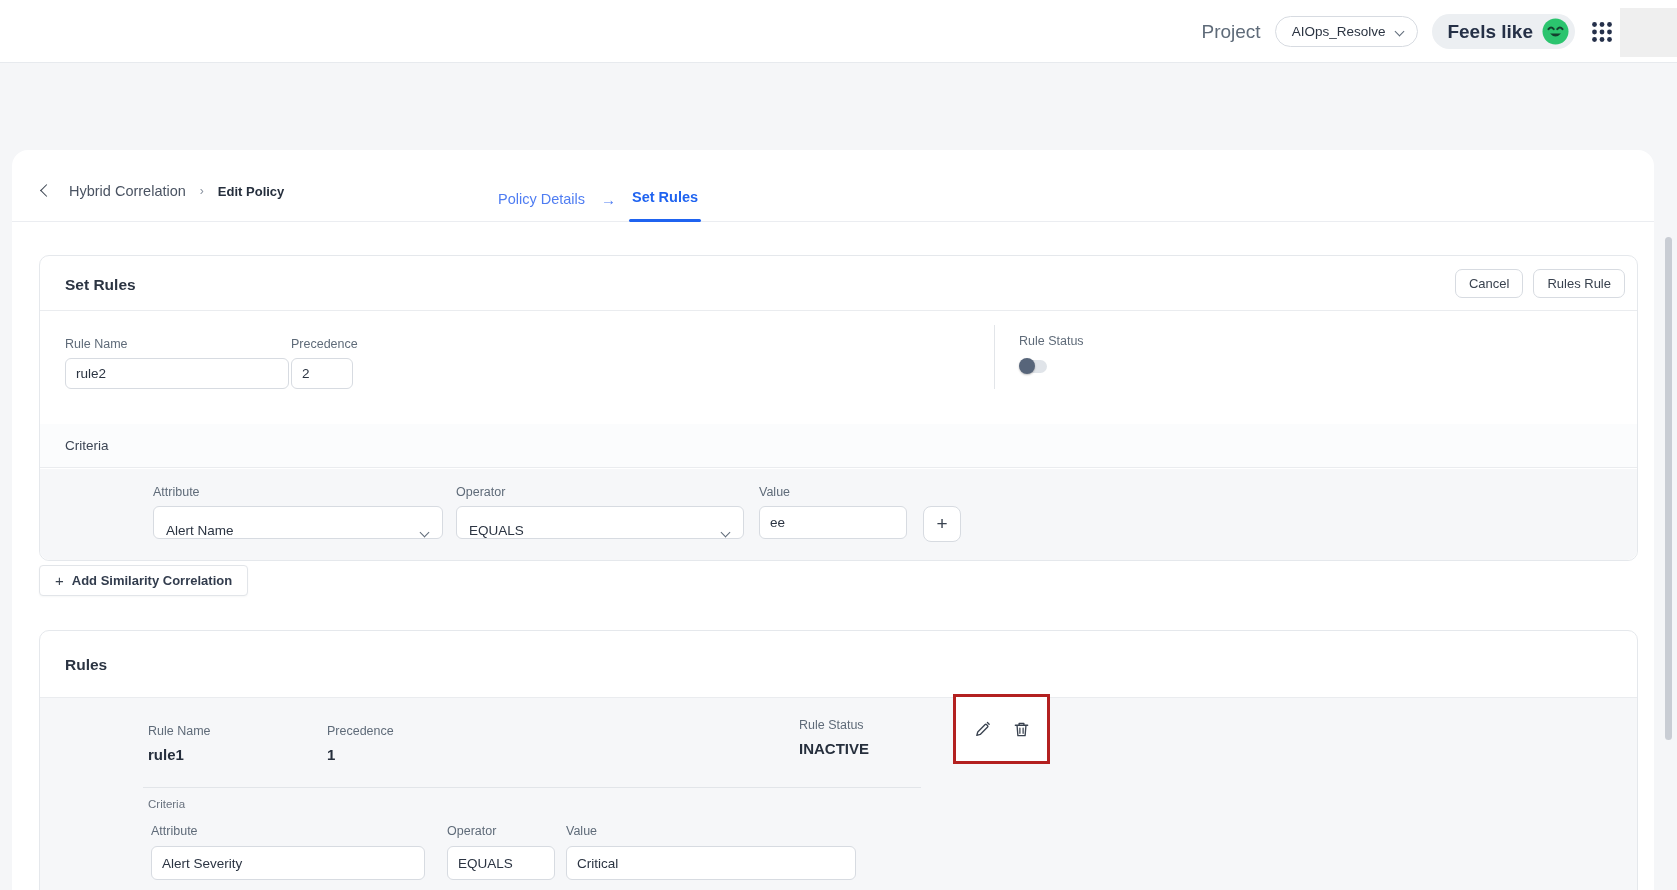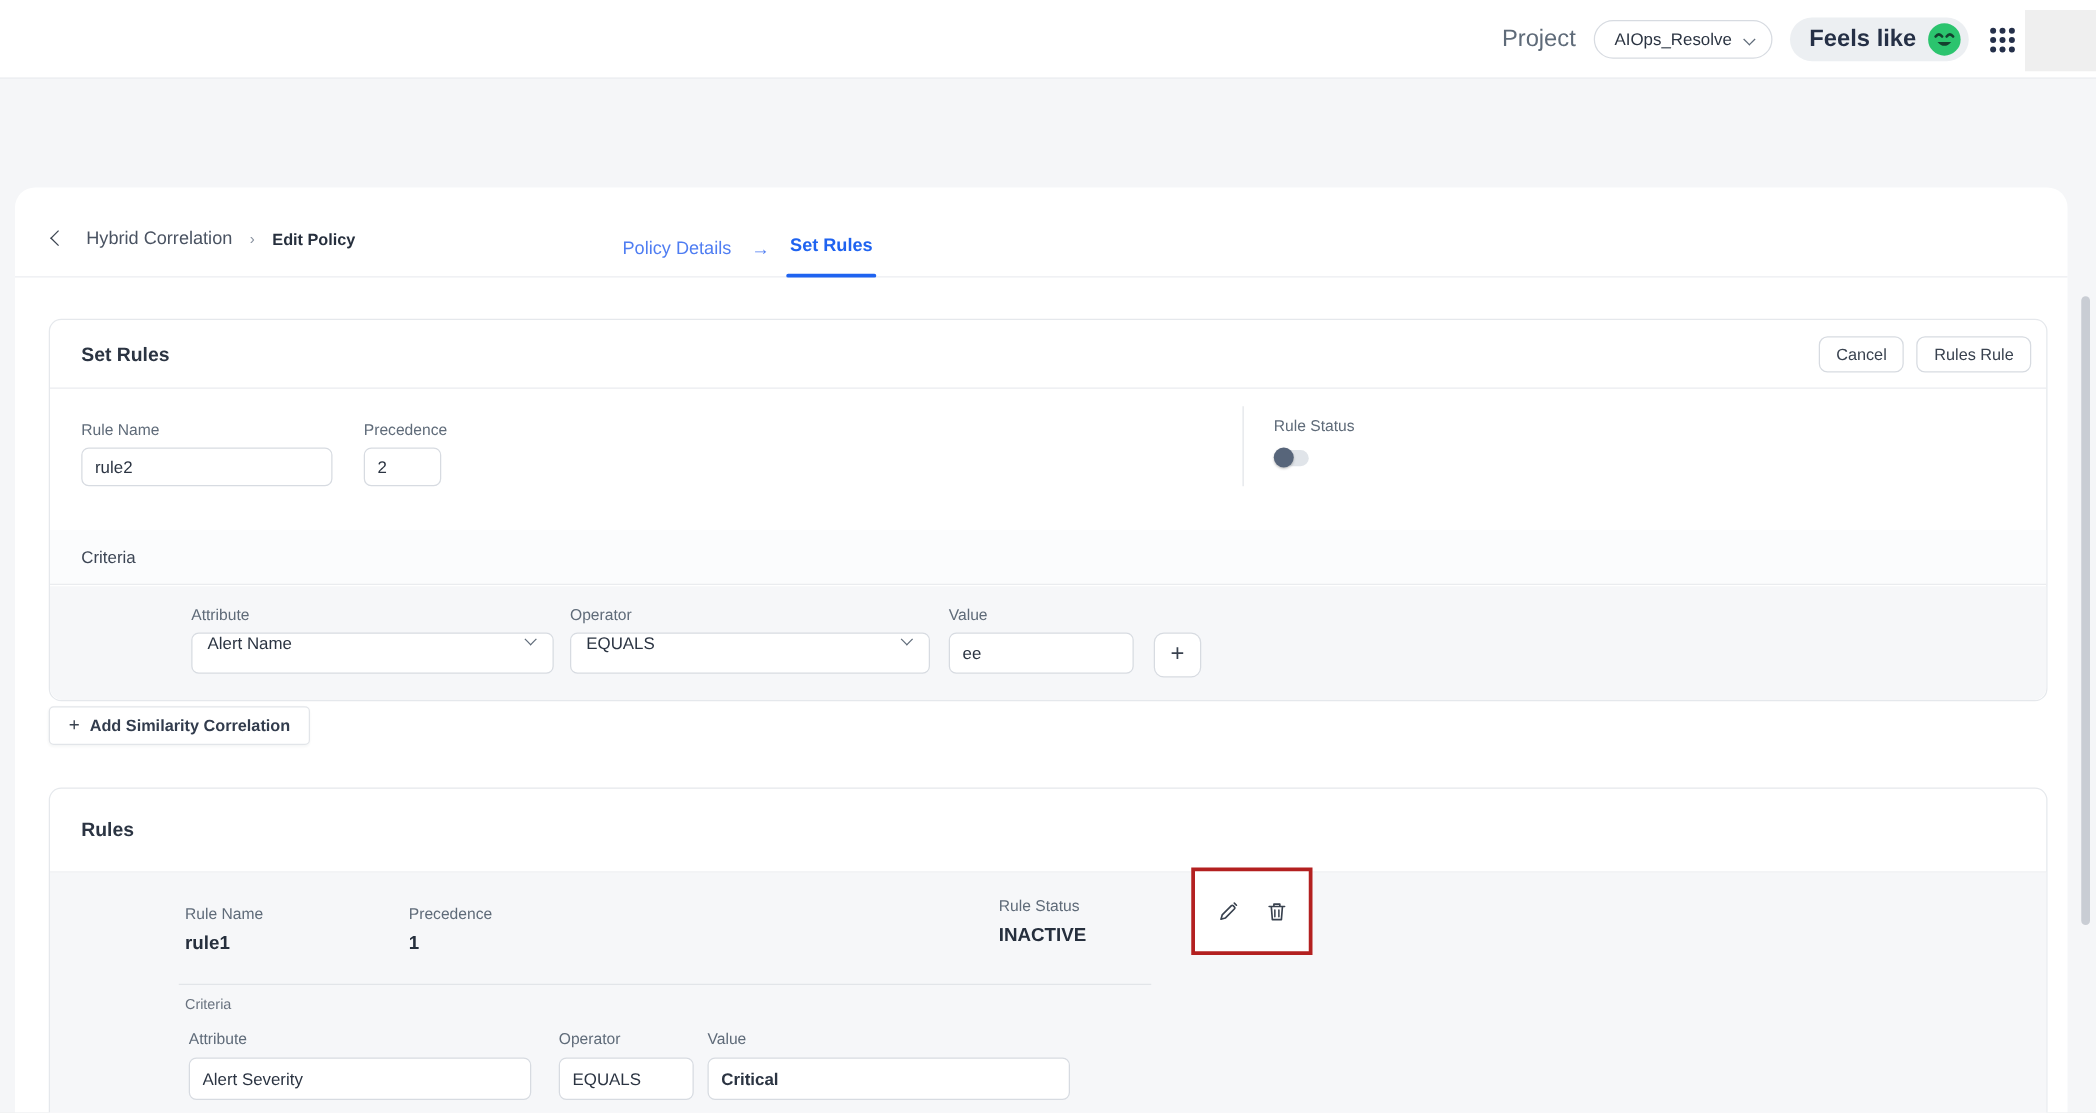--- a/index.html
+++ b/index.html
@@ -88,21 +88,21 @@
   .form-section { position:relative; height:113px; }
   .field-label { font-size:12.5px; color:#5f6b79; }
   .text-input {
     display:block; height:31px; border:1px solid #d7dbe1; border-radius:6px;
     background:#fff; padding:0 10px; font-size:13.5px; color:#2b3442;
     font-family:"Liberation Sans", sans-serif; outline:none;
   }
   .fg { position:absolute; }
   .fg .field-label { display:block; margin-bottom:7px; }
   .fg-rule-name { left:25px; top:26px; }
-  .fg-rule-name .text-input { width:201px; }
+  .fg-rule-name .text-input { width:224px; }
   .fg-precedence { left:251px; top:26px; }
   .fg-precedence .text-input { width:62px; }
   .v-divider { position:absolute; left:954px; top:14px; height:64px; width:1px; background:#e2e5e9; }
   .fg-rule-status { left:979px; top:23px; }
   .toggle { position:relative; width:30px; height:18px; margin-top:9px; cursor:pointer; }
   .toggle .track { position:absolute; left:2px; top:3px; width:26px; height:13px; border-radius:7px; background:#e0e4e9; }
   .toggle .knob {
     position:absolute; left:0; top:1px; width:16px; height:16px; border-radius:50%;
     background:#57657a; box-shadow:0 1px 2px rgba(0,0,0,.25);
   }
@@ -113,21 +113,21 @@
   }
   .criteria-head .label { position:absolute; left:25px; top:14px; font-size:13.5px; color:#3c4554; }
   .criteria-body {
     position:absolute; left:0; right:0; top:213px; bottom:0;
     background:#f6f7f9; border-radius:0 0 10px 10px;
   }
   .cb-group { position:absolute; top:16px; }
   .cb-group .field-label { display:block; margin-bottom:7px; }
   .select-box {
     height:33px; border:1px solid #d7dbe1; border-radius:6px; background:#fff;
-    display:flex; align-items:flex-start; padding:0 12px; font-size:13.5px; color:#2b3442; cursor:pointer;
+    display:flex; align-items:flex-end; padding:0 12px; font-size:13.5px; color:#2b3442; cursor:pointer;
   }
   .select-box .sel-val { flex:1; }
   .cbg-attr { left:113px; } .cbg-attr .select-box { width:290px; }
   .cbg-op   { left:416px; } .cbg-op .select-box { width:288px; }
   .cbg-val  { left:719px; } .cbg-val .text-input { width:148px; height:33px; }
   .plus-btn {
     position:absolute; left:883px; top:37px; width:38px; height:36px;
     background:#fff; border:1px solid #d7dbe1; border-radius:8px;
     font-size:19px; color:#39424f; cursor:pointer; font-family:"Liberation Sans", sans-serif;
   }
@@ -161,21 +161,21 @@
   }
   .icon-btn { width:22px; height:22px; background:none; border:none; cursor:pointer; padding:0;
     display:flex; align-items:center; justify-content:center; }
   .rule-divider { position:absolute; left:103px; top:89px; width:778px; height:1px; background:#e2e5e9; }
   .rule-criteria-label { position:absolute; left:108px; top:100px; font-size:11.5px; color:#69727f; }
   .rcg { position:absolute; top:126px; }
   .rcg .field-label { display:block; margin-bottom:8px; }
   .rcg .text-input { height:34px; }
   .rcg-attr { left:111px; } .rcg-attr .text-input { width:274px; }
   .rcg-op   { left:407px; } .rcg-op .text-input { width:108px; }
-  .rcg-val  { left:526px; } .rcg-val .text-input { width:290px;font-weight:bold; }
+  .rcg-val  { left:526px; } .rcg-val .text-input { width:290px; }
 </style>
 </head>
 <body>
 
 <div class="screen">
 
   <div class="header">
     <div class="header-right">
       <span class="project-label">Project</span>
       <div class="project-select">

